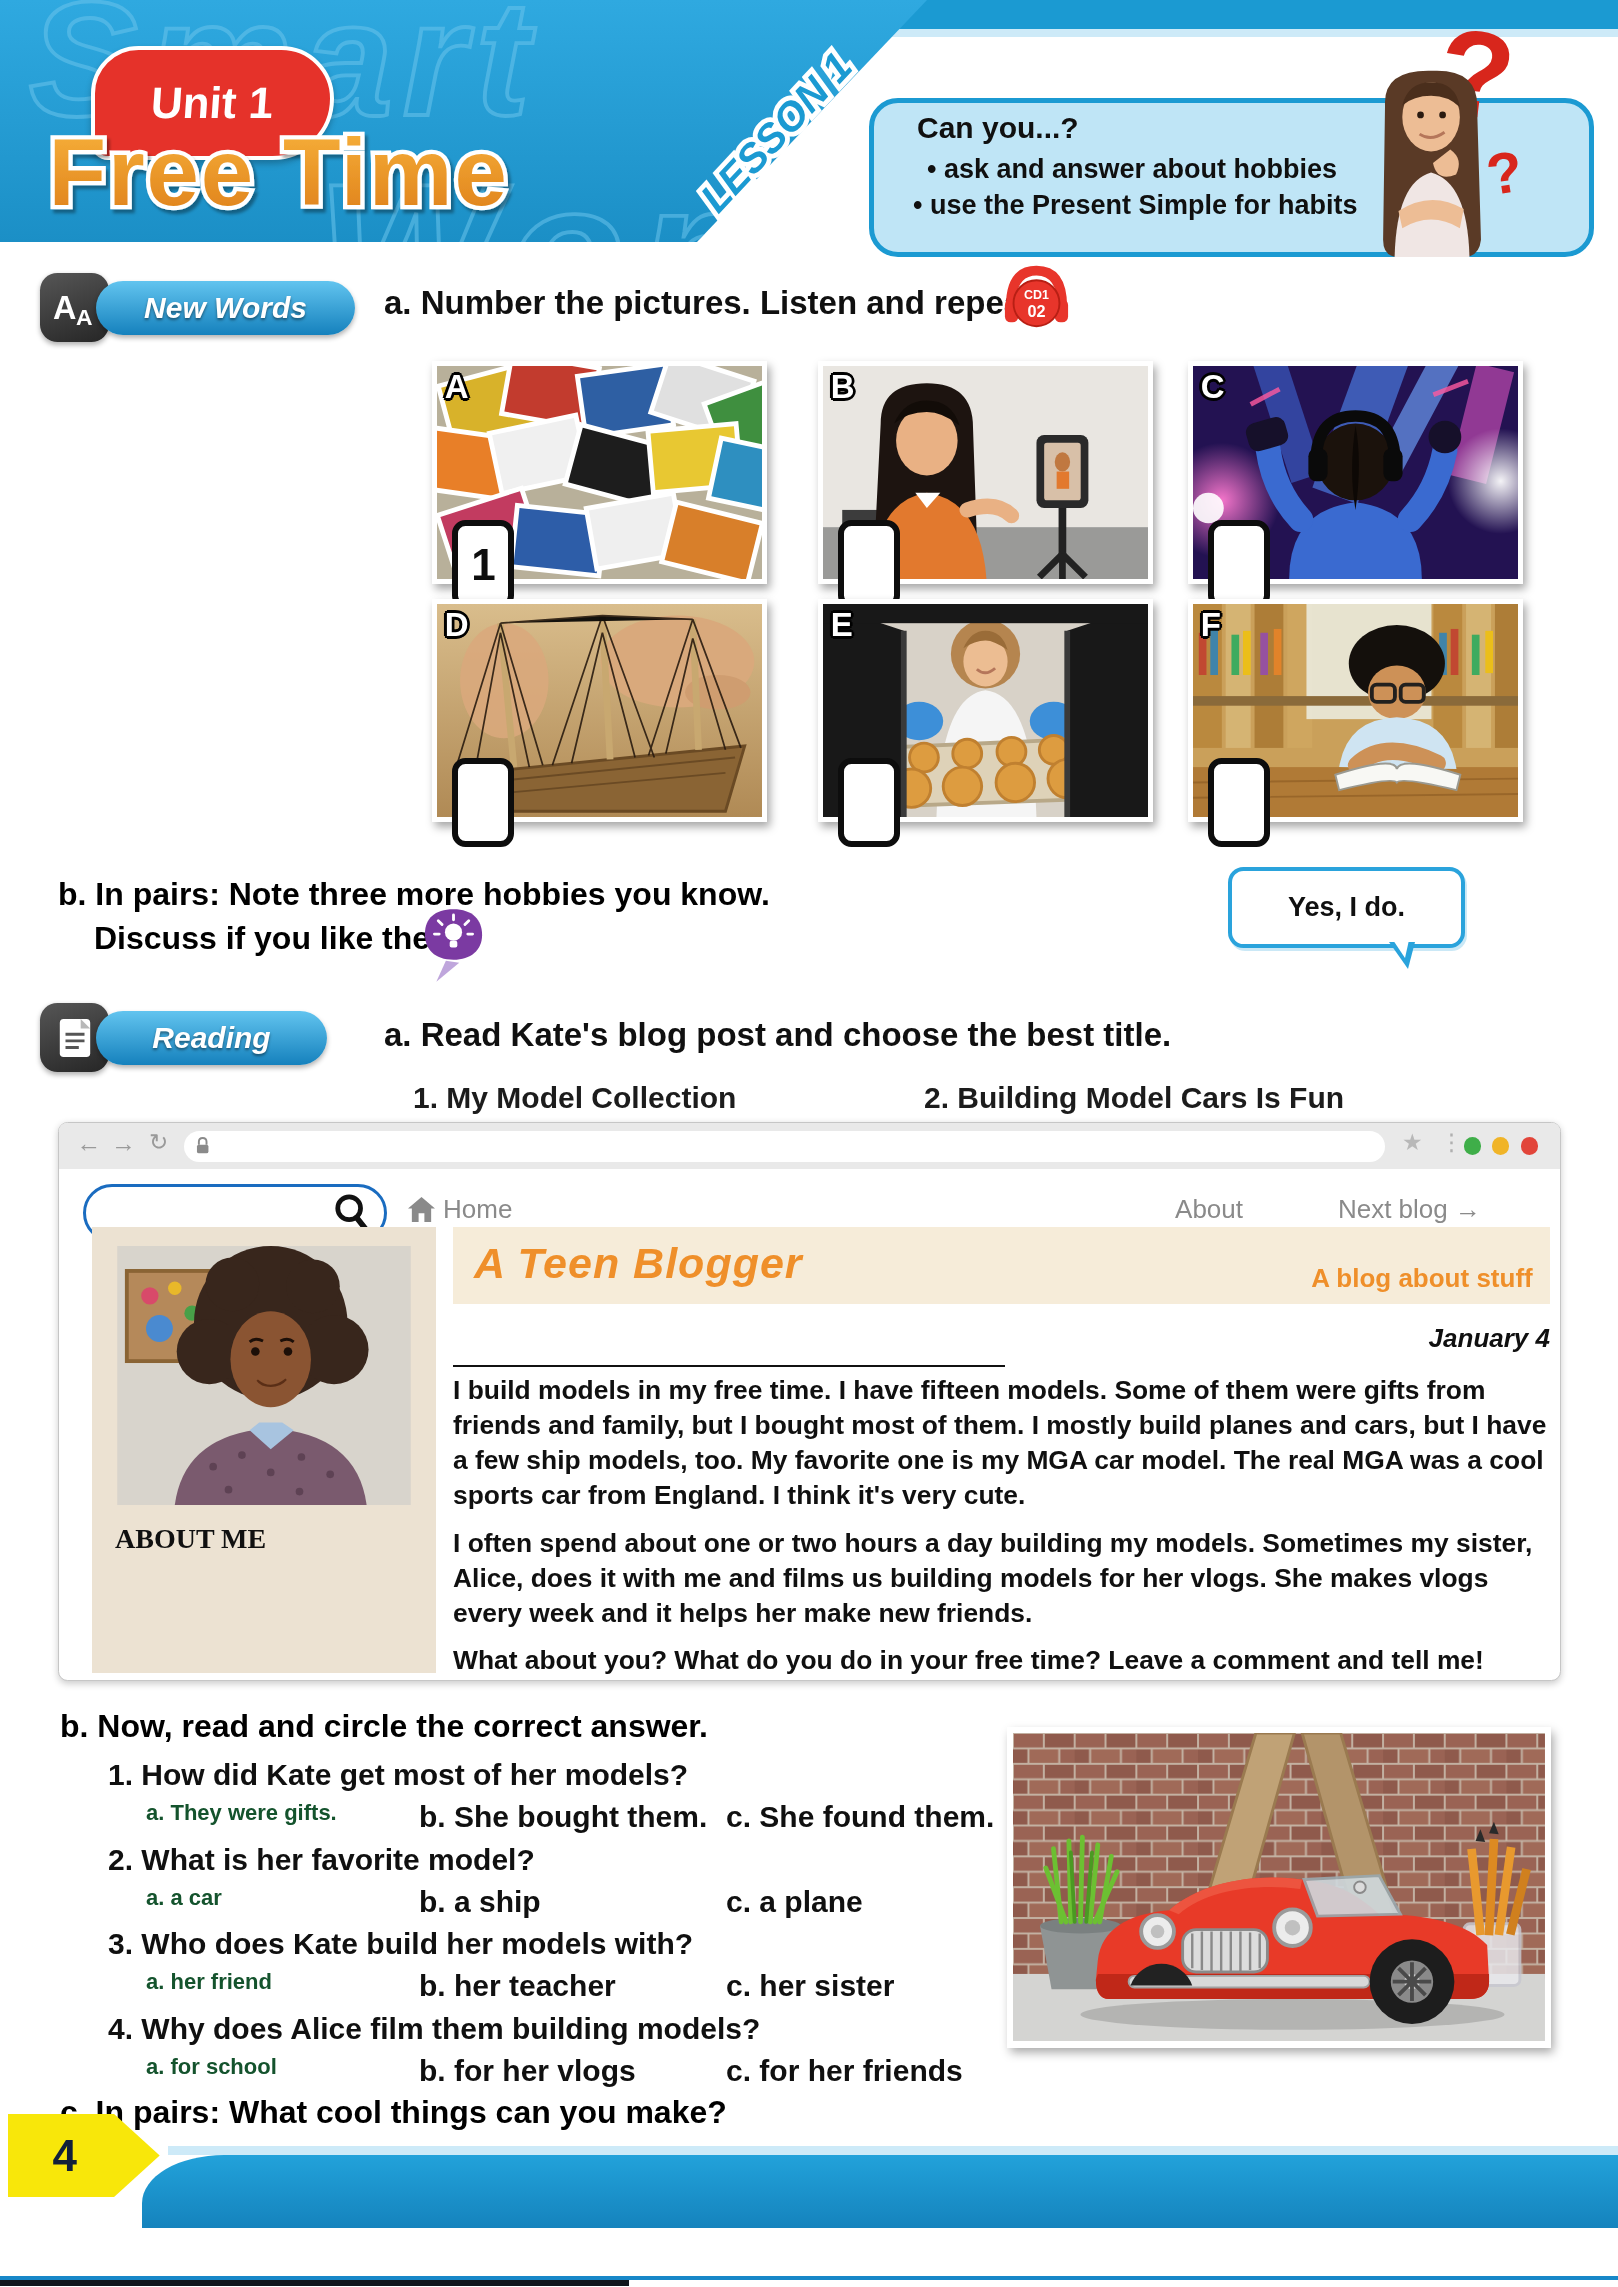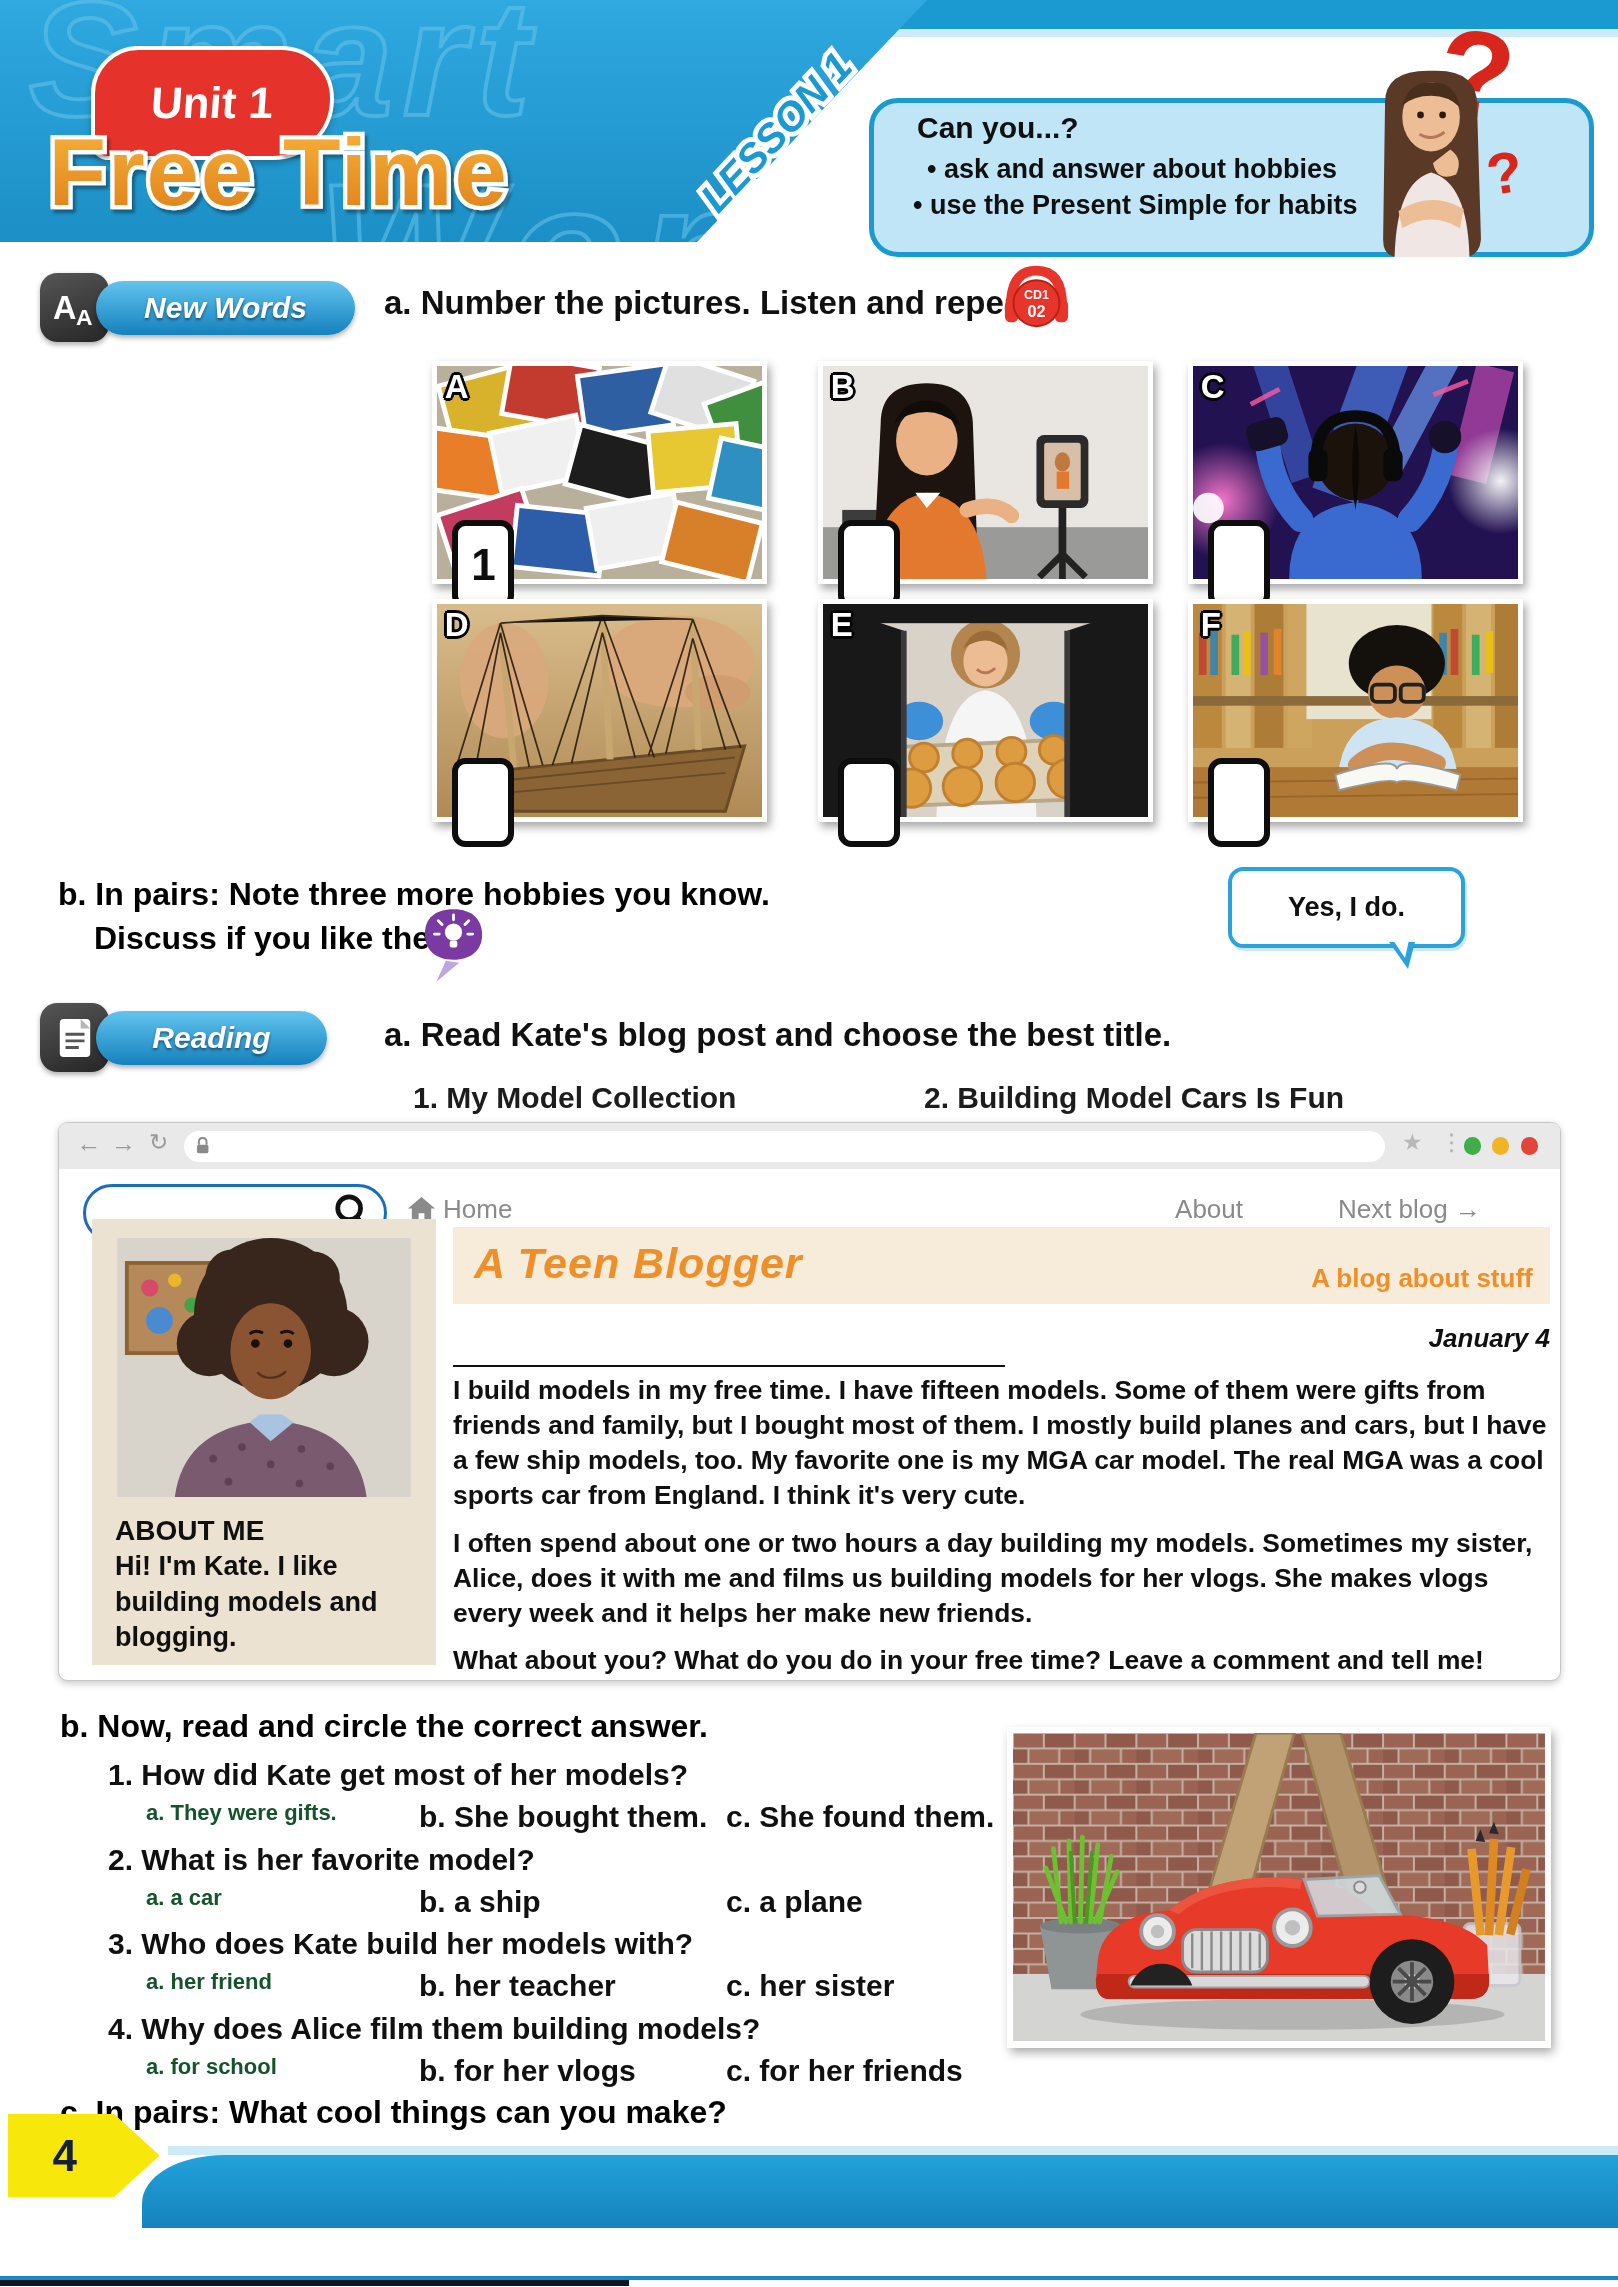--- a/index.html
+++ b/index.html
@@ -51,21 +51,21 @@
   .tail-out{position:absolute;width:0;height:0;border-style:solid;}
   
   .browser{left:58px;top:1122px;width:1501px;height:557px;background:#fff;border:1.9px solid #c6c6c6;
        border-radius:9.6px;box-shadow:0 2.9px 7.7px rgba(0,0,0,.2);}
   .chrome{position:absolute;left:0;top:0;width:100%;height:46px;background:#e9e9e9;border-radius:7.7px 7.7px 0 0;}
   .chrome-ico{position:absolute;top:5.8px;font-size:25px;color:#9a9a9a;}
   .urlbar{position:absolute;left:125px;top:7.7px;width:1201px;height:31px;background:#fff;border-radius:15.4px;}
   .tl-dot{position:absolute;top:14.4px;width:17.3px;height:17.3px;border-radius:50%;}
   .searchbox{position:absolute;left:24px;top:61px;width:298px;height:52px;border:3.8px solid #1a6cc0;border-radius:29px;background:#fff;}
   .navlink{position:absolute;top:71px;font-size:26px;color:#8a8a8a;}
-  .sidebar{position:absolute;left:33px;top:96px;width:344px;height:446px;background:#ece2d2;}
+  .sidebar{position:absolute;left:33px;top:104px;width:344px;height:446px;background:#ece2d2;font-family:Liberation Serif, serif;}
   .aboutme-h{position:absolute;left:23px;top:296px;font-size:28px;font-weight:800;color:#101010;}
   .aboutme-t{position:absolute;left:23px;top:330px;width:307px;font-size:27px;font-weight:600;line-height:1.32;color:#101010;}
   .blog-band{position:absolute;left:394px;top:104px;width:1097px;height:77px;background:#f6ecd9;}
   .blog-title{position:absolute;left:21px;top:11.5px;font-size:43px;font-weight:700;font-style:italic;color:#ef8f2a;letter-spacing:1px;}
   .blog-tag{position:absolute;right:17.3px;bottom:9.6px;font-size:26px;font-weight:800;color:#ef8f2a;}
   .blog-date{position:absolute;left:394px;top:200px;width:1097px;text-align:right;font-size:26px;font-style:italic;font-weight:700;color:#101010;}
   .blog-line{position:absolute;left:394px;top:242px;width:552px;border-bottom:2.9px solid #111;}
   .blog-body{position:absolute;left:394px;top:250px;width:1100px;font-size:26.4px;font-weight:600;line-height:35px;color:#101010;}
   .blog-body p{margin:0 0 12.5px 0;}
   
@@ -453,21 +453,20 @@
             <circle cx="130" cy="218" r="4"></circle>
             <circle cx="160" cy="236" r="4"></circle>
             <circle cx="192" cy="220" r="4"></circle>
             <circle cx="222" cy="238" r="4"></circle>
             <circle cx="116" cy="254" r="4"></circle>
             <circle cx="190" cy="256" r="4"></circle>
           </g>
         <path d="M138 192 L160 212 L184 192 L172 184 L148 184 Z" fill="#a8c4e0"></path>
       </svg>
       <span class="aboutme-h">ABOUT ME</span>
-      <span class="aboutme-t">Hi! I'm Kate. I like building models and blogging.</span>
     </div>
 
     <div class="blog-band">
       <span class="blog-title">A Teen Blogger</span>
       <span class="blog-tag">A blog about stuff</span>
     </div>
     <div class="blog-date">January 4</div>
     <div class="blog-line"></div>
     <div class="blog-body">
       <p>I build models in my free time. I have fifteen models. Some of them were gifts from friends and family, but I bought most of them. I mostly build planes and cars, but I have a few ship models, too. My favorite one is my MGA car model. The real MGA was a cool sports car from England. I think it's very cute.</p>

